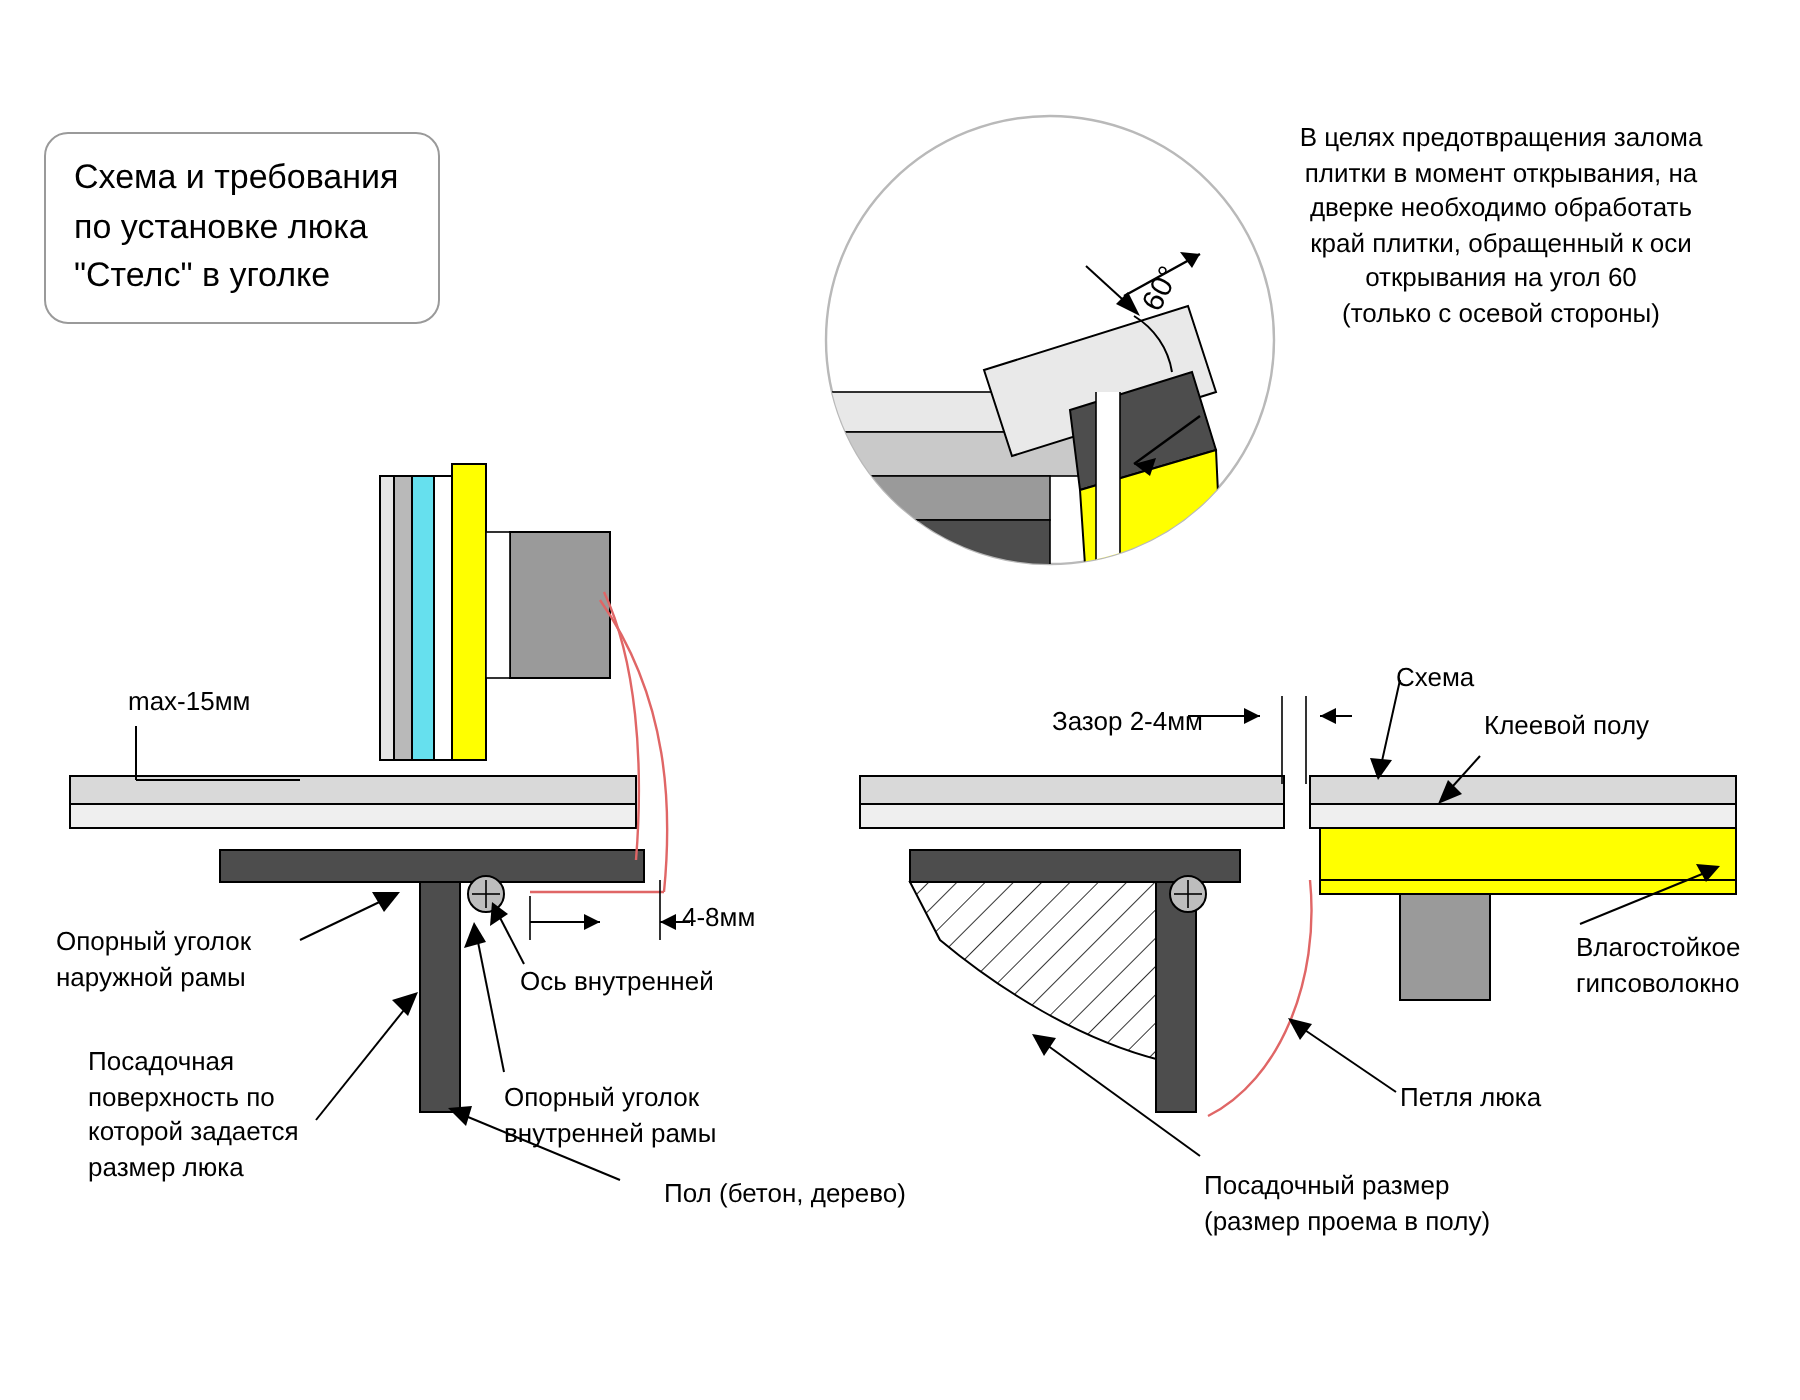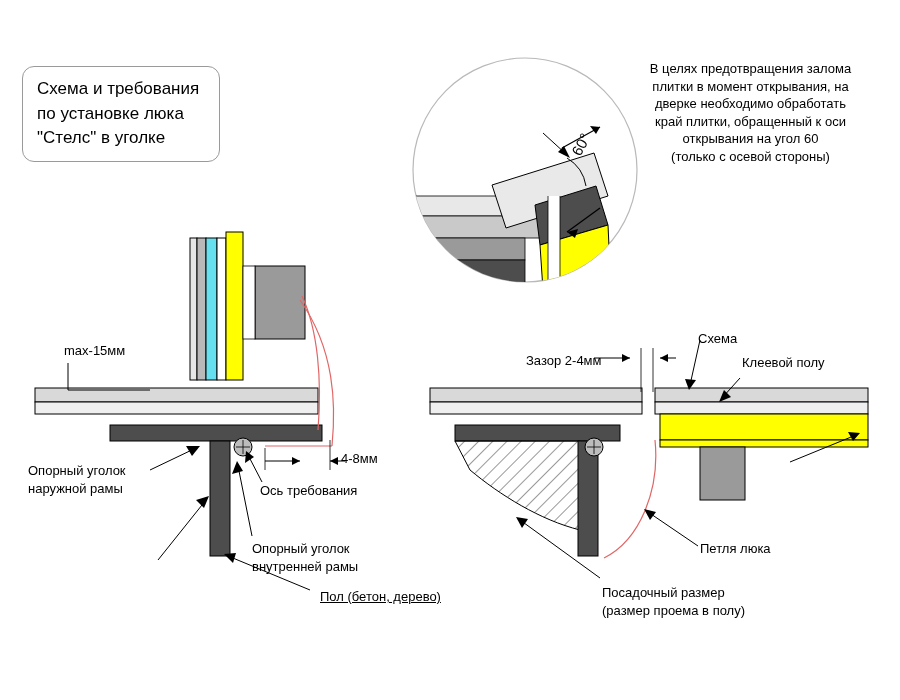--- a/index.html
+++ b/index.html
@@ -201,35 +201,41 @@
 (только с осевой стороны)</div>
 
 
   <div class="lbl" style="left:567px; top:150px; font-size:15px; transform:rotate(-62deg); transform-origin:left top;">60°</div>
 
   <div class="lbl" style="left:64px; top:342px;">max-15мм</div>
 
   <div class="lbl" style="left:28px; top:462px;">Опорный уголок
 наружной рамы</div>
 
+  <div class="lbl" style="left:44px; top:522px;">Посадочная
+поверхность по
+которой задается
+размер люка</div>
 
   <div class="lbl" style="left:252px; top:540px;">Опорный уголок
 внутренней рамы</div>
 
-  <div class="lbl" style="left:260px; top:482px;">Ось требования</div>
+  <div class="lbl" style="left:260px; top:482px;">Ось внутренней</div>
 
   <div class="lbl" style="left:341px; top:450px;">4-8мм</div>
 
-  <div class="lbl" style="left:320px; top:588px;text-decoration:underline;">Пол (бетон, дерево)</div>
+  <div class="lbl" style="left:332px; top:588px;">Пол (бетон, дерево)</div>
 
   <div class="lbl" style="left:510px; top:352px;margin-left:16px;">Зазор 2-4мм</div>
 
   <div class="lbl" style="left:698px; top:330px;">Схема</div>
 
   <div class="lbl" style="left:742px; top:354px;">Клеевой полу</div>
 
+  <div class="lbl" style="left:788px; top:465px;">Влагостойкое
+гипсоволокно</div>
 
   <div class="lbl" style="left:700px; top:540px;text-align:center;">Петля люка</div>
 
   <div class="lbl" style="left:602px; top:584px;">Посадочный размер
 (размер проема в полу)</div>
 
 </div>
 
 </body></html>

